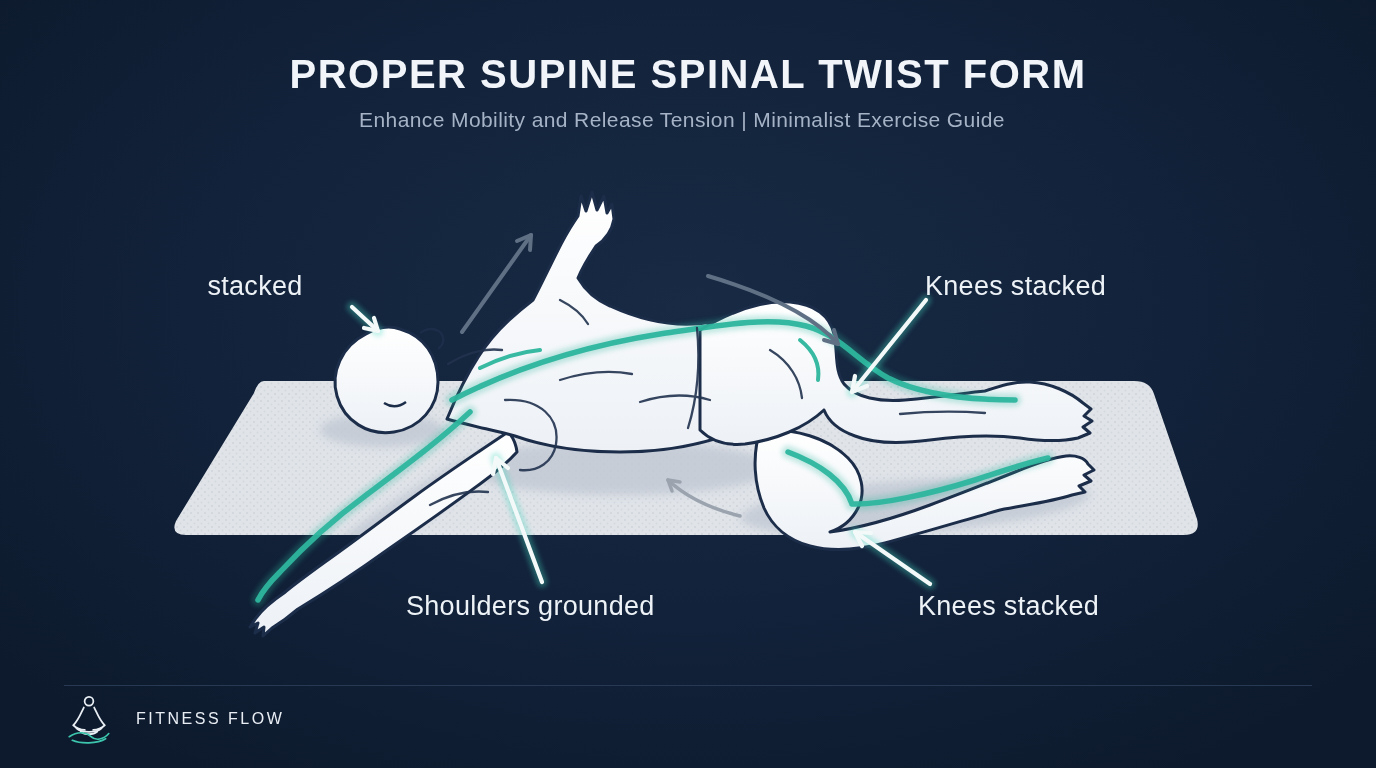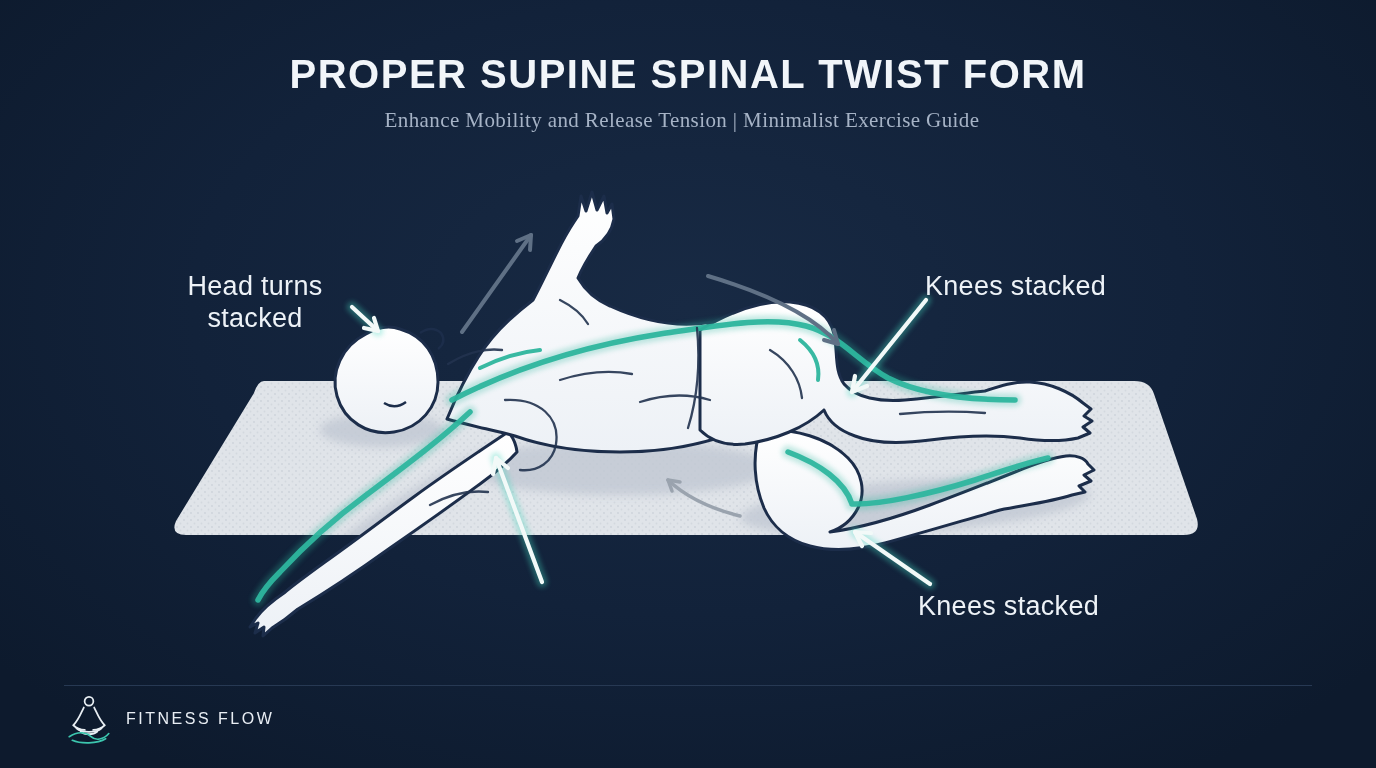--- a/index.html
+++ b/index.html
@@ -10,36 +10,35 @@
   }
   
   .header{position:absolute;top:52px;left:0;width:100%;text-align:center;}
   .title{
     font-size:40px;font-weight:800;letter-spacing:1.5px;color:#f1f5f9;
     margin:0;line-height:1.1;
   }
   .subtitle{
     font-size:21px;font-weight:400;letter-spacing:.4px;color:#a6b3c6;
     margin:12px 12px 0 0;
-    font-family:Liberation Serif, serif;
   }
   
   .scene{position:absolute;left:0;top:0;width:1376px;height:768px;}
   
   .label{
     position:absolute;color:#edf2f7;font-size:27px;font-weight:500;
     letter-spacing:.3px;line-height:1.18;white-space:nowrap;
   }
   .label-head{left:170px;top:271px;width:170px;text-align:center;}
   .label-knees-top{left:925px;top:271px;}
   .label-shoulders{left:406px;top:591px;}
   .label-knees-bottom{left:918px;top:591px;}
   
   .footer-divider{position:absolute;left:64px;right:64px;top:685px;height:1px;background:#273953;}
-  .footer-left{position:absolute;left:66px;top:694px;display:flex;align-items:center;gap:14px;}
+  .footer-left{position:absolute;left:66px;top:694px;display:flex;align-items:center;gap:24px;}
   .brand{font-size:16px;font-weight:500;letter-spacing:2.5px;color:#e9eef4;}
   .credit{position:absolute;right:70px;top:707px;font-size:17px;font-weight:400;color:#ccd5e1;letter-spacing:.3px;}
 </style>
 </head>
 <body>
 
 <div class="canvas">
 
   <div class="header">
     <h1 class="title">PROPER SUPINE SPINAL TWIST FORM</h1>
@@ -208,24 +207,24 @@
       <path d="M 926 300 L 852 392"></path>
         <path d="M 867 386 L 852 392 L 855 376"></path>
       <path d="M 542 582 L 496 458"></path>
         <path d="M 493 474 L 496 458 L 508 468"></path>
       <path d="M 930 584 L 855 532"></path>
         <path d="M 862 546 L 855 532 L 871 533"></path>
     </g>
   </svg>
 
   <div class="label label-head">
-    <div>Head turns</div>
     <div>stacked</div>
   </div>
   <div class="label label-knees-top">Knees stacked</div>
+  <div class="label label-shoulders">Shoulders grounded</div>
   <div class="label label-knees-bottom">Knees stacked</div>
 
   <div class="footer-divider"></div>
   <div class="footer-left">
     <svg width="46" height="50" viewBox="0 0 44 48" aria-hidden="true">
       <g fill="none" stroke="#e8eef3" stroke-width="1.7" stroke-linecap="round">
         <circle cx="22" cy="7" r="4.2"></circle>
         <path d="M 17 13 C 14 19 12 25 7 30 C 10 33 14 34.5 18 34.5"></path>
         <path d="M 27 13 C 30 19 32 25 37 30 C 34 33 30 34.5 26 34.5"></path>
         <path d="M 10 33 C 15 37.5 29 37.5 34 33"></path>

